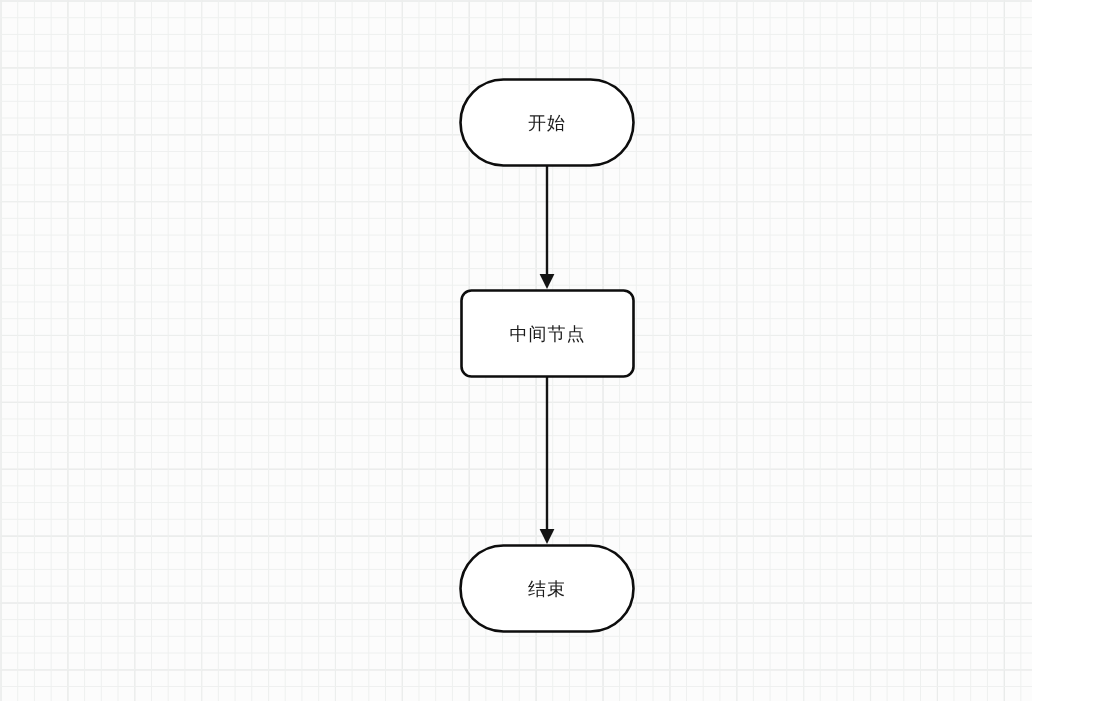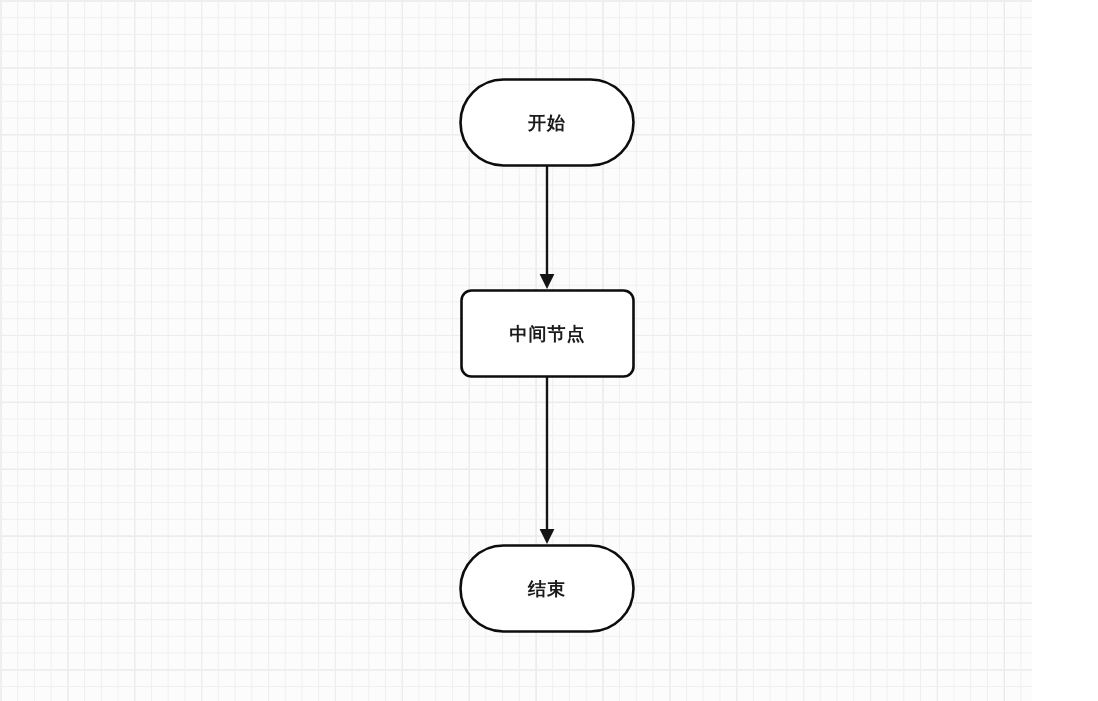--- a/index.html
+++ b/index.html
@@ -23,21 +23,20 @@
       linear-gradient(to right, #eef0ef 1px, transparent 1px),
       linear-gradient(to bottom, #eef0ef 1px, transparent 1px),
       linear-gradient(to right, #dedfdf 1px, transparent 1px),
       linear-gradient(to bottom, #dedfdf 1px, transparent 1px);
     background-size:
       16.72px 16.72px,
       16.72px 16.72px,
       66.9px 66.9px,
       66.9px 66.9px;
     background-position: 0.5px 0.5px, 0.5px 0.5px, 0.5px 0.5px, 0.5px 0.5px;
-    font-weight: bold;
   }
 
   #diagram-svg {
     position: absolute;
     left: 0;
     top: 0;
     width: 1098px;
     height: 701px;
   }
 

